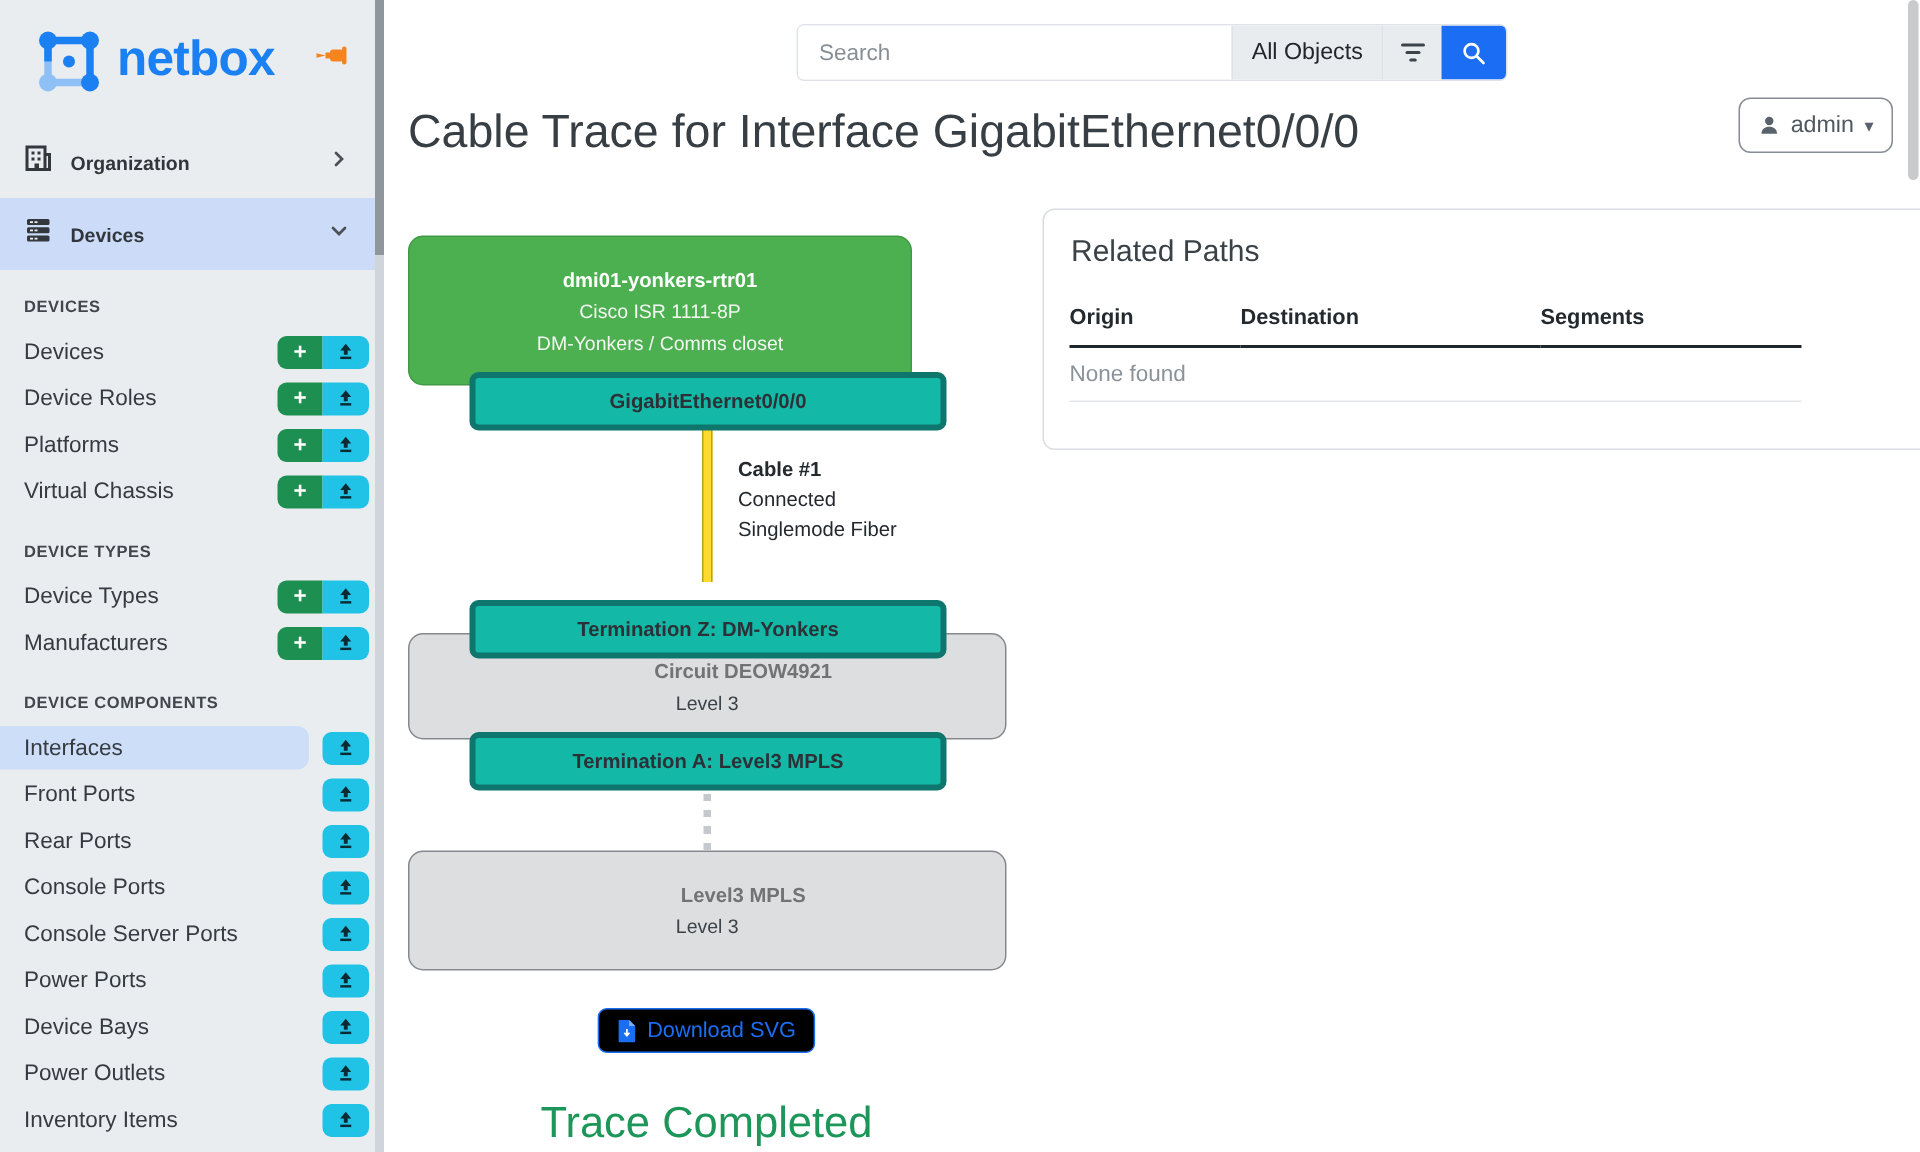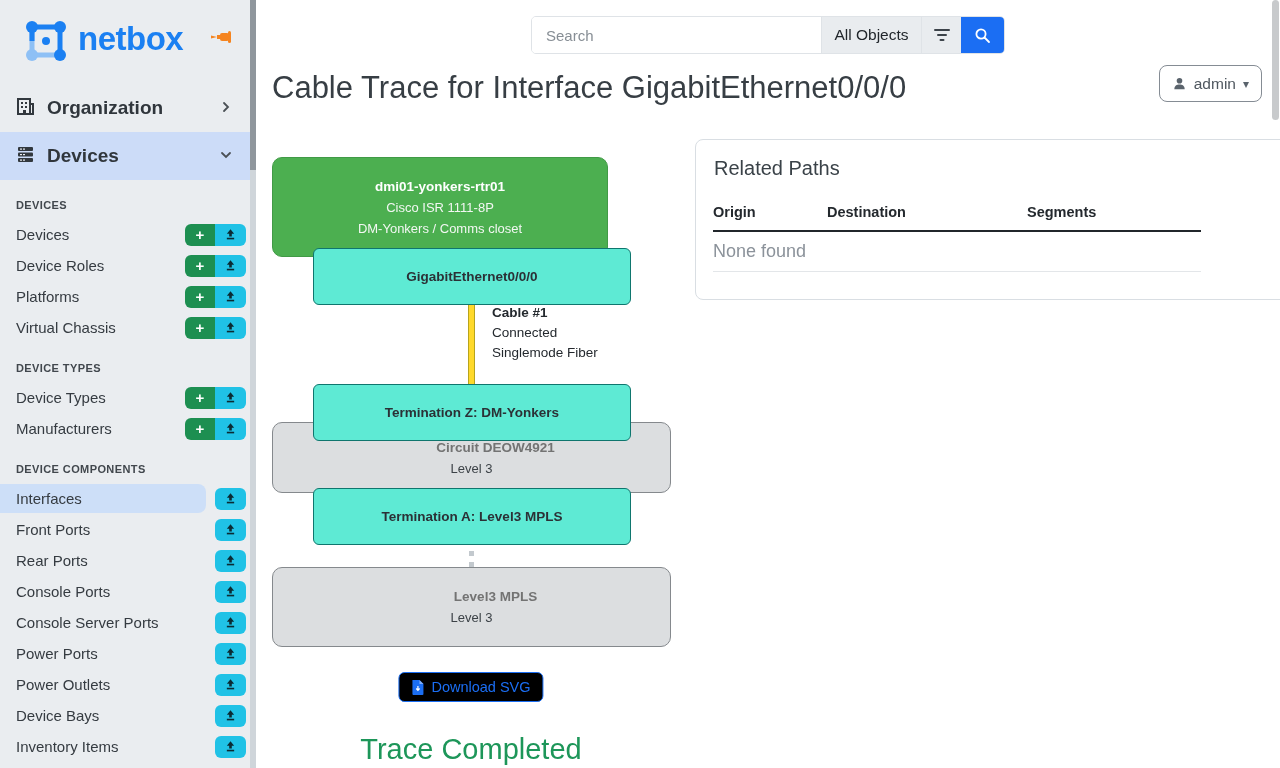--- a/index.html
+++ b/index.html
@@ -11,21 +11,21 @@
   .sidebar-scrolltrack { position:absolute; left:250px; top:0; width:6px; height:768px; background:#cfd5da; }
   .sidebar-scrollthumb { position:absolute; left:0; top:0; width:6px; height:170px; background:#8f969c; }
 
   .logo-row { position:relative; height:84px; }
   .logo-mark { position:absolute; left:18px; top:13px; }
   .logo-text { position:absolute; left:78px; top:20px; font-size:33px; font-weight:700; color:#1b80f2; letter-spacing:-0.5px; }
   .pin { position:absolute; left:210px; top:28px; }
 
   .nav-item { position:relative; height:48px; display:flex; align-items:center; padding-left:16px; cursor:pointer; }
   .nav-item.active { background:#ccdcf8; }
-  .nav-item .nav-label { margin-left:12px; font-size:19px; font-weight:700; color:#30363c; }
+  .nav-item .nav-label { margin-left:12px; font-size:13px; font-weight:700; color:#30363c; }
   .nav-item .chev { position:absolute; right:18px; top:50%; transform:translateY(-50%); }
 
   .side-section-title { height:29px; margin-top:10px; padding:9px 0 0 16px; font-size:11px; font-weight:700; letter-spacing:0.4px; color:#41474d; }
   .side-row { position:relative; height:31px; display:flex; align-items:center; }
   .side-row .side-label { padding-left:16px; font-size:15px; color:#353b41; position:relative; z-index:2; }
   .row-highlight { position:absolute; left:0; top:1px; width:206px; height:29px; background:#cddff8; border-radius:0 8px 8px 0; z-index:1; }
   .side-btns { position:absolute; right:4px; top:50%; transform:translateY(-50%); display:flex; z-index:2; }
   .btn-add { width:30px; height:22px; background:#1d8f51; border:none; border-radius:6px 0 0 6px; color:#ffffff; font-size:15px; font-weight:700; line-height:20px; cursor:pointer; }
   .btn-import { width:31px; height:22px; background:#20c2e6; border:none; border-radius:0 6px 6px 0; display:flex; align-items:center; justify-content:center; cursor:pointer; }
   .btn-import.solo { border-radius:6px; }
@@ -43,44 +43,44 @@
   .user-btn { position:absolute; right:10px; top:17px; height:37px; padding:0 12px; background:#ffffff; border:1px solid #858c94; border-radius:8px; display:flex; align-items:center; gap:7px; font-size:15.5px; color:#4f575f; cursor:pointer;margin-top:48px; }
   .user-caret { font-size:12px; color:#5a636c; }
 
   .page-title { position:absolute; left:16px; top:70px; font-size:31px; font-weight:400; color:#373e44; }
 
   
   .node { position:absolute; text-align:center; }
   .device-box { left:16px; top:157px; width:336px; height:100px; background:#4caf50; border:1px solid #419a46; border-radius:10px; padding-top:21px; }
   .device-name { font-size:13.5px; font-weight:700; color:#ffffff; }
   .device-sub { font-size:13px; color:#f2f7f2; margin-top:6px; }
-  .term-box { width:318px; height:57px; left:57px; background:#5eead4; border:1px solid #0f766e; border-radius:6px; display:flex; align-items:center; justify-content:center; font-size:13.5px; font-weight:700; color:#2b3136; z-index:3; }
+  .term-box { width:318px; height:39px; left:57px; background:#14b8a6; border:4px solid #0f766e; border-radius:6px; display:flex; align-items:center; justify-content:center; font-size:13.5px; font-weight:700; color:#2b3136; z-index:3; }
   .iface-box { top:248px; }
-  .termz-box { top:384px; }
+  .termz-box { top:400px; }
   .terma-box { top:488px; }
   .cable-line { position:absolute; left:212px; top:286px; width:7px; height:102px; background:#ffd92b; border-left:1px solid #b8a41c; border-right:1px solid #b8a41c; z-index:2; }
   .cable-text { position:absolute; left:236px; top:303px; text-align:left; font-size:13.5px; line-height:20px; color:#24292e; z-index:4; }
   .cable-label { font-weight:700; }
   .big-gray { width:399px; left:16px; background:#dcdee0; border:1px solid #85898d; border-radius:10px; z-index:1; }
   .circuit-box { top:422px; height:71px; padding-top:17px; }
   .provider-box { top:567px; height:80px; padding-top:21px; }
   .gray-title { font-size:13.5px; font-weight:700; color:#737373;padding-left:48px; }
   .gray-sub { font-size:13px; color:#3c4247; margin-top:6px; }
   .dash-line { position:absolute; left:213px; top:529px; width:5px; height:38px; background:repeating-linear-gradient(to bottom,#c3c9ce 0 5px,transparent 5px 11px); z-index:0; }
 
   .download-btn { position:absolute; left:215px; top:672px; transform:translateX(-50%); height:30px; padding:0 12px; background:#000000; border:1px solid #1b6ef3; border-radius:6px; color:#1b6ef3; font-size:14.5px; display:flex; align-items:center; gap:7px; cursor:pointer; }
   .trace-status { position:absolute; left:215px; top:733px; transform:translateX(-50%); font-size:29px; color:#1d9659; white-space:nowrap; }
 
   
   .card { position:absolute; left:439px; top:139px; width:626px; height:161px; background:#ffffff; border:1px solid #d9dee3; border-radius:8px; }
   .card-title { position:absolute; left:18px; top:17px; font-size:20px; color:#3a4248; }
   .rp-table { position:absolute; left:17px; top:64px; width:488px; border-collapse:collapse; }
   .rp-table th { text-align:left; font-size:14.5px; font-weight:700; color:#24292e; padding:0 0 10px 0; border-bottom:2px solid #21262b; }
   .rp-table th.c1 { width:114px; } .rp-table th.c2 { width:200px; }
-  .rp-table td { font-size:18px; color:#8b929a; padding:9px 0; border-bottom:1px solid #e3e6e9; }
+  .rp-table td { font-size:15px; color:#8b929a; padding:9px 0; border-bottom:1px solid #e3e6e9; }
 
   
   .page-scrollthumb { position:absolute; right:1px; top:0; width:7px; height:120px; background:#c8cacc; border-radius:4px; }
 </style>
 </head>
 <body>
 
 <aside class="sidebar">
   <div class="logo-row">
     <span class="logo-mark">
@@ -303,32 +303,32 @@
     <span class="side-btns">
         <button class="btn-import solo">
           <svg width="13" height="13" viewBox="0 0 16 16">
             <path d="M8 1.5 L12.5 7 H9.6 V10.5 H6.4 V7 H3.5 Z" fill="#0b2b33"></path>
             <rect x="3.5" y="12" width="9" height="2" fill="#0b2b33"></rect>
           </svg>
         </button>
       </span>
   </div>
   <div class="side-row">
+    <span class="side-label">Device Bays</span>
+    <span class="side-btns">
+        <button class="btn-import solo">
+          <svg width="13" height="13" viewBox="0 0 16 16">
+            <path d="M8 1.5 L12.5 7 H9.6 V10.5 H6.4 V7 H3.5 Z" fill="#0b2b33"></path>
+            <rect x="3.5" y="12" width="9" height="2" fill="#0b2b33"></rect>
+          </svg>
+        </button>
+      </span>
+  </div>
+  <div class="side-row">
     <span class="side-label">Power Outlets</span>
-    <span class="side-btns">
-        <button class="btn-import solo">
-          <svg width="13" height="13" viewBox="0 0 16 16">
-            <path d="M8 1.5 L12.5 7 H9.6 V10.5 H6.4 V7 H3.5 Z" fill="#0b2b33"></path>
-            <rect x="3.5" y="12" width="9" height="2" fill="#0b2b33"></rect>
-          </svg>
-        </button>
-      </span>
-  </div>
-  <div class="side-row">
-    <span class="side-label">Device Bays</span>
     <span class="side-btns">
         <button class="btn-import solo">
           <svg width="13" height="13" viewBox="0 0 16 16">
             <path d="M8 1.5 L12.5 7 H9.6 V10.5 H6.4 V7 H3.5 Z" fill="#0b2b33"></path>
             <rect x="3.5" y="12" width="9" height="2" fill="#0b2b33"></rect>
           </svg>
         </button>
       </span>
   </div>
   <div class="side-row">

